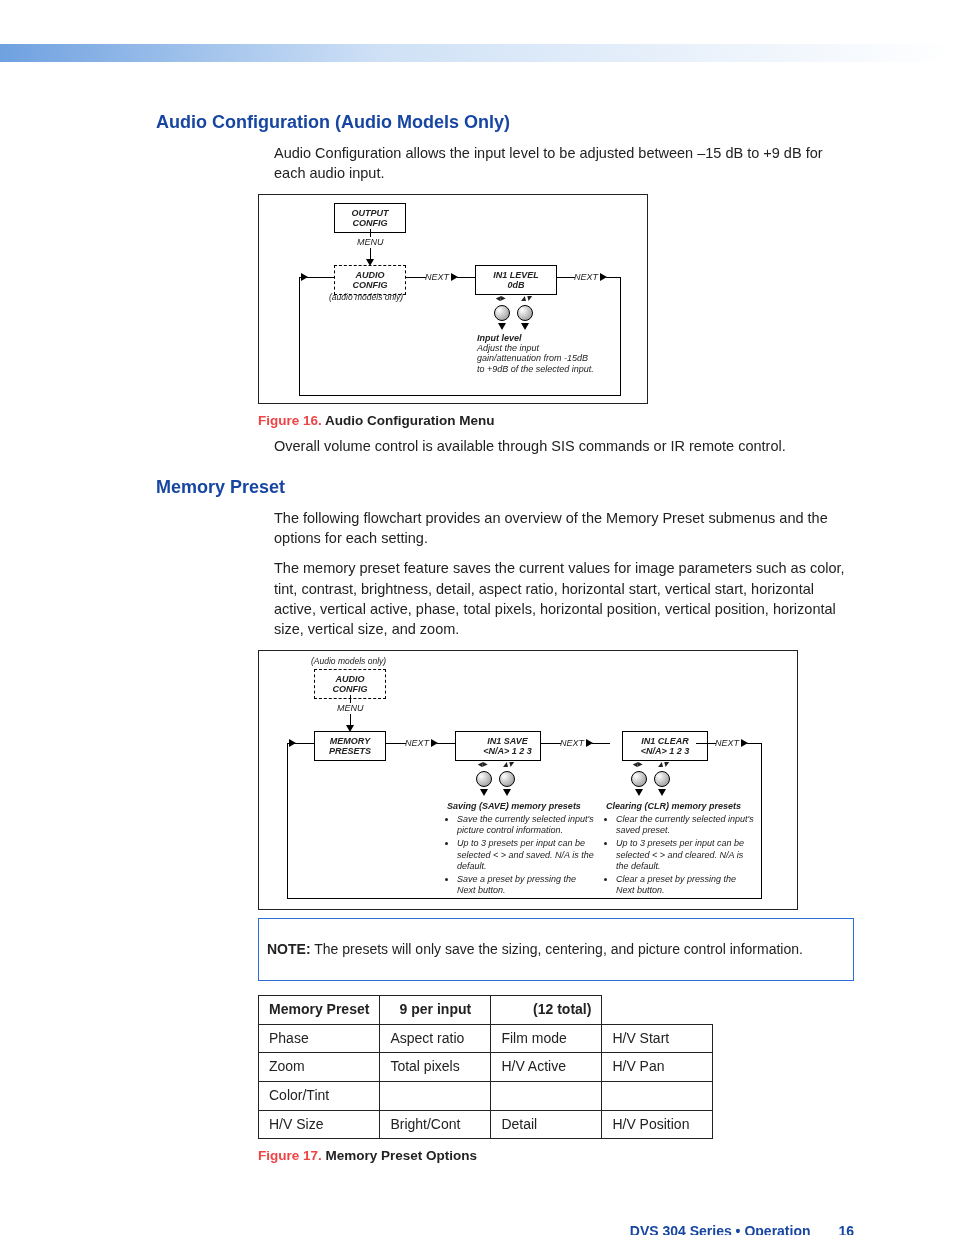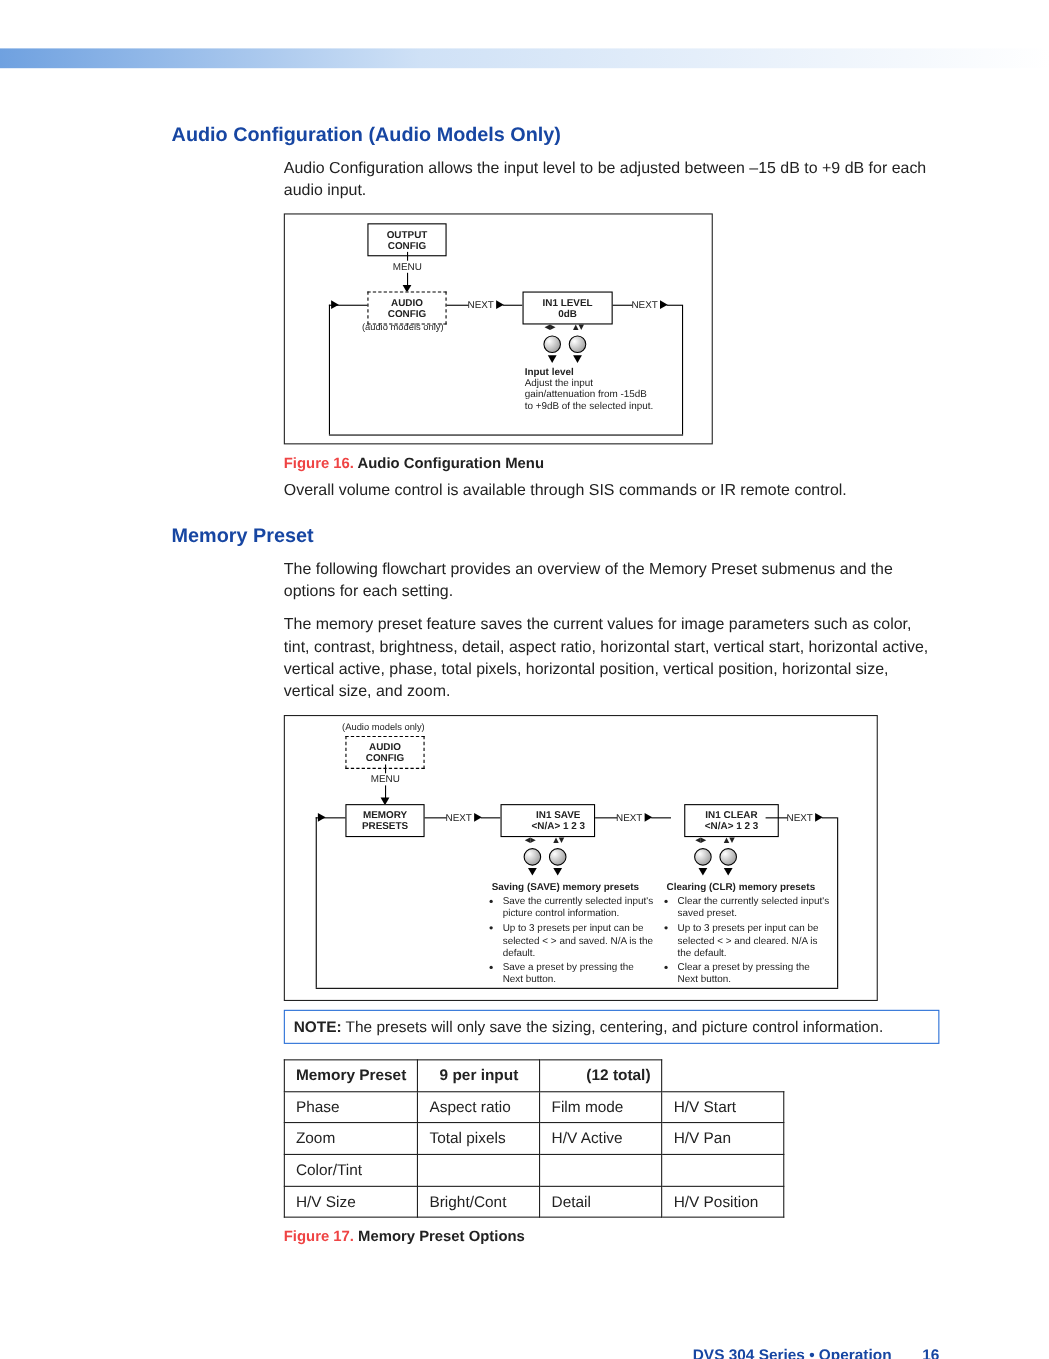--- a/index.html
+++ b/index.html
@@ -28,26 +28,27 @@
     font-weight: 700;
     font-size: 18px;
     margin: 0 0 10px 0;
     margin-left: -4px;
   }
   .body-block {
     margin-left: 98px;
     font-size: 14.5px;
     line-height: 1.4;
   }
-  .body-block p { margin: 0 0 10px 0; }
+  .body-block p { margin: 0 0 10px 16px; }
   .diagram {
     border: 1px solid #222;
     box-sizing: border-box;
     position: relative;
     font-family: Arial, sans-serif;
+    font-style: italic;
   }
   .dbox {
     position: absolute;
     border: 1px solid #000;
     font-size: 9px;
     font-weight: 700;
     text-align: center;
     line-height: 1.15;
     padding: 4px 0;
     box-sizing: border-box;
@@ -90,21 +91,21 @@
     line-height: 10px;
   }
   .figcap {
     font-size: 13.5px;
     margin: 8px 0 6px 0;
   }
   .figcap .fignum { color: #ef4444; font-weight: 700; }
   .figcap .figtitle { font-weight: 700; color: #222; }
   .note-box {
     border: 1px solid #2a6fd6;
-    padding: 5px 8px;
+    padding: 21px 8px;
     font-size: 14px;
     margin-top: 8px;
   }
   .note-box .note-label { font-weight: 700; }
   table.preset {
     border-collapse: collapse;
     margin-top: 14px;
     font-size: 14px;
   }
   table.preset td {

